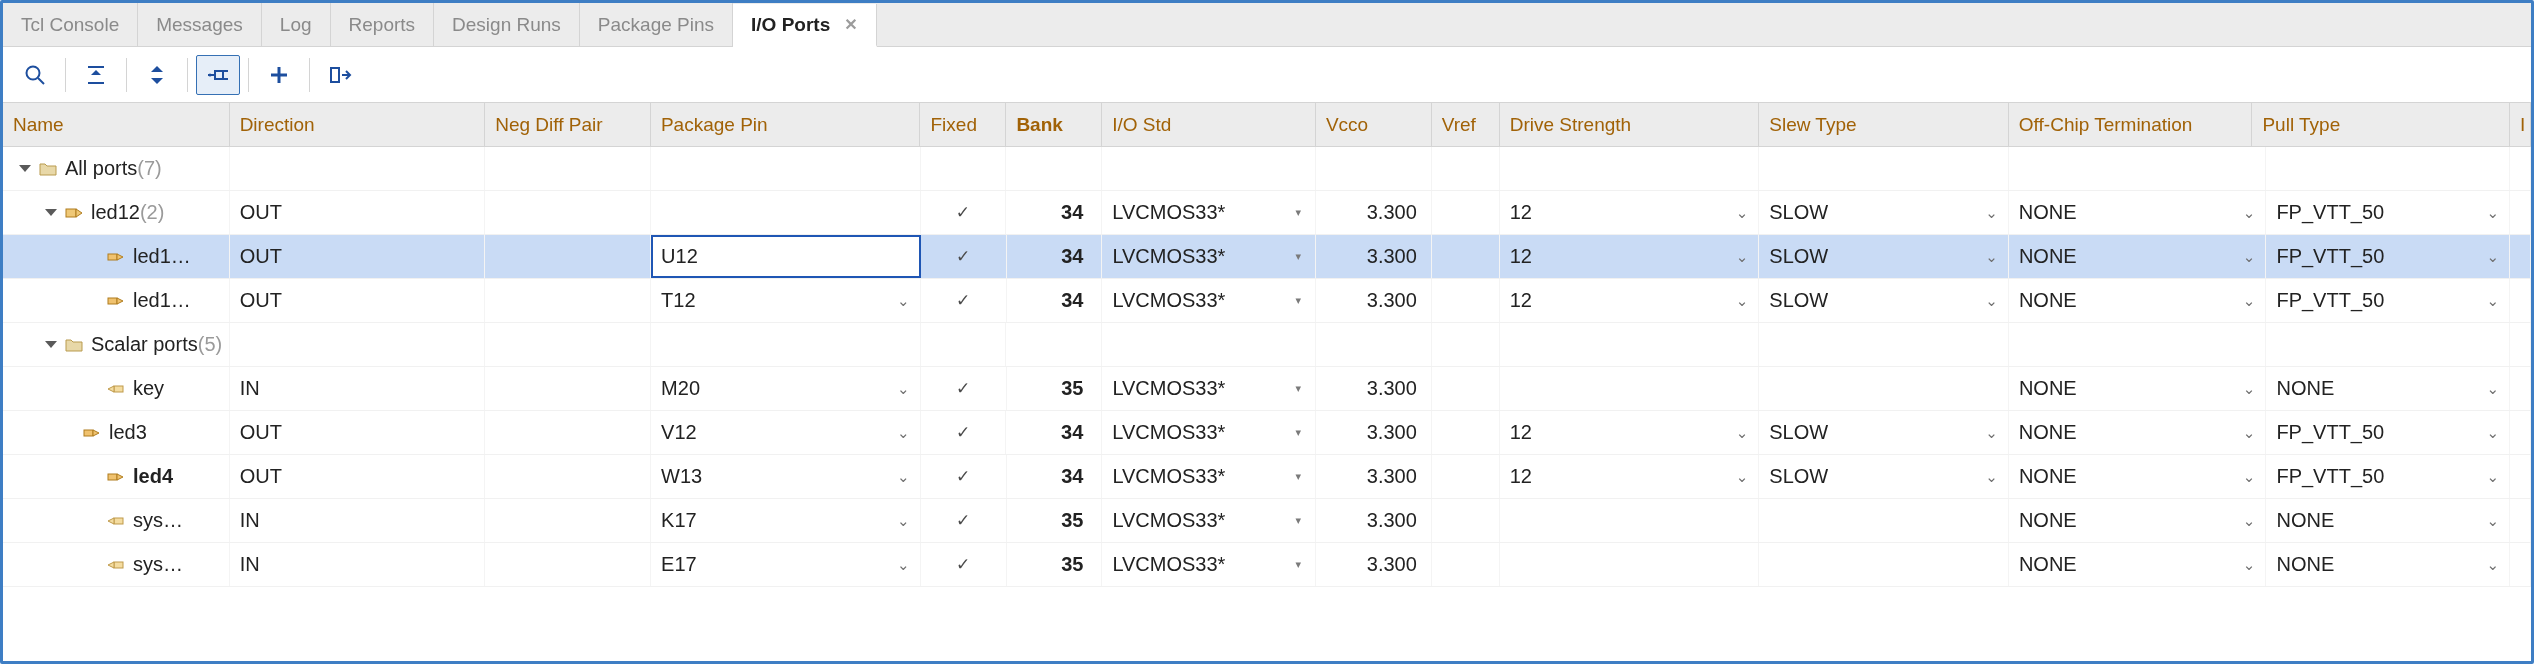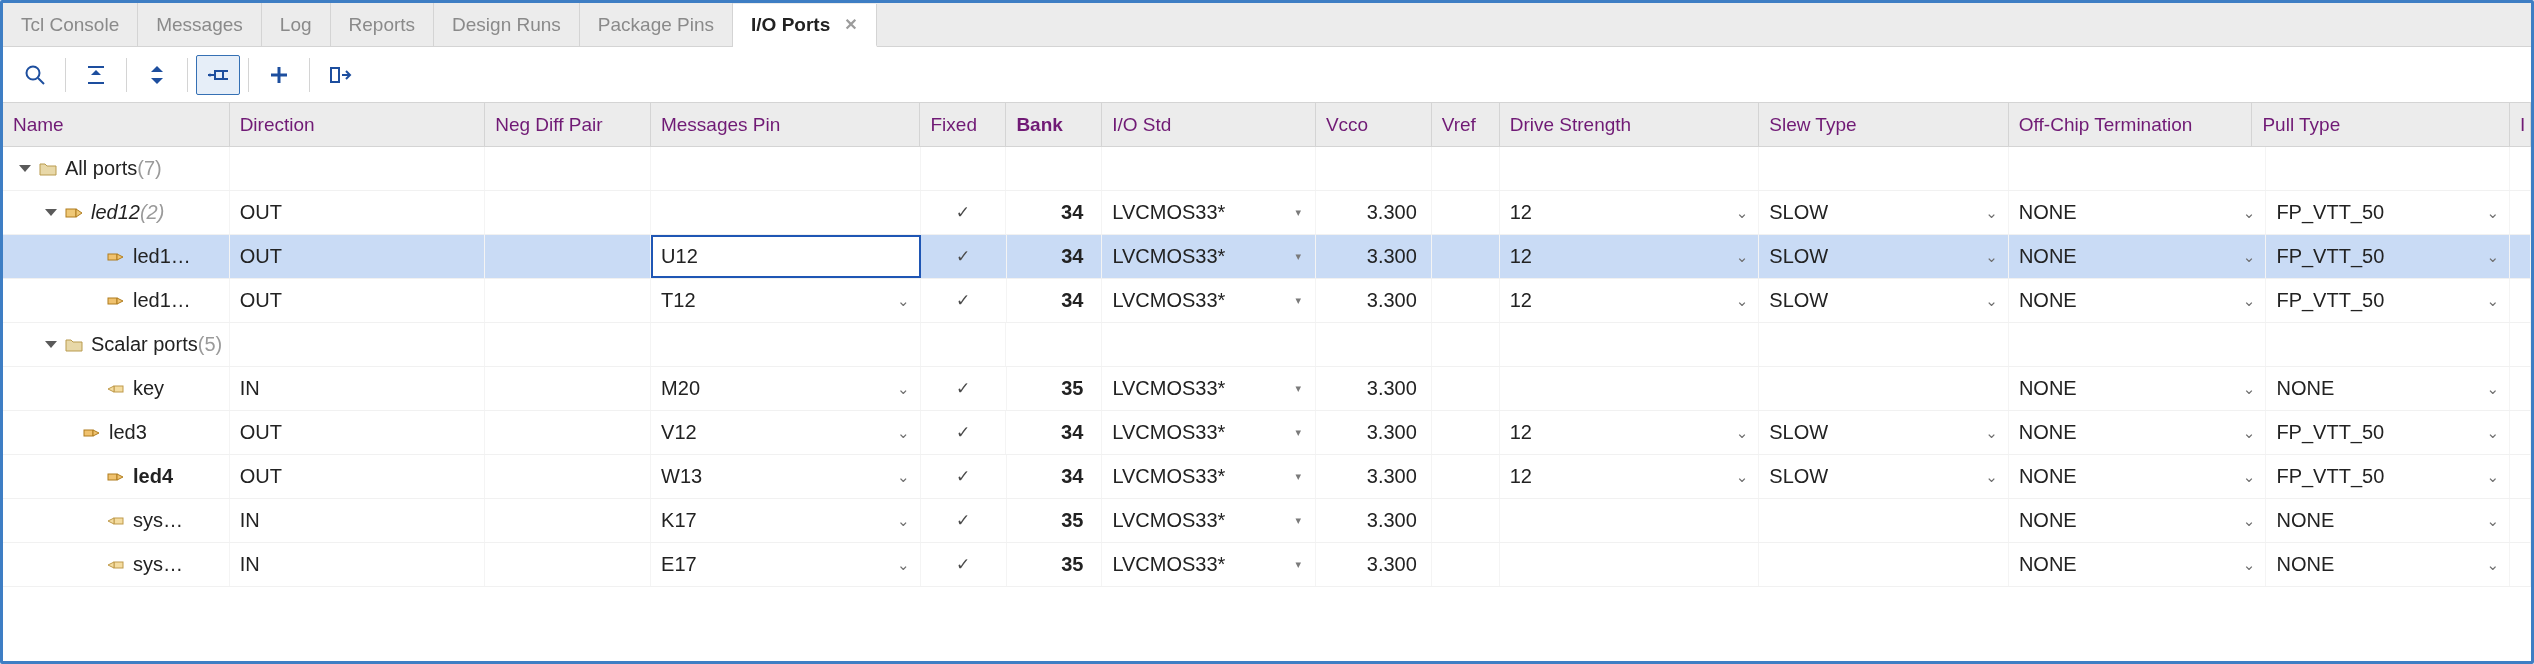--- a/index.html
+++ b/index.html
@@ -9,21 +9,21 @@
 .tabbar { display: flex; align-items: stretch; height: 44px; background: #ececec; border-bottom: 1px solid #d4d4d4; }
 .tab { display: flex; align-items: center; padding: 0 18px; border-right: 1px solid #d4d4d4; color: #8a8a8a; font-size: 19px; cursor: pointer; }
 .tab.active { background: #fff; color: #222; font-weight: bold; border-bottom: 2px solid #fff; position: relative; top: 1px; }
 .tab-close { margin-left: 14px; color: #9c9c9c; font-size: 16px; }
 
 .toolbar { display: flex; align-items: center; height: 56px; padding: 0 10px; gap: 2px; border-bottom: 1px solid #d4d4d4; }
 .tbtn { width: 44px; height: 40px; display:flex; align-items:center; justify-content:center; cursor:pointer; border:1px solid transparent; border-radius:2px; }
 .tbtn.pressed { border:1px solid #3570b4; background:#e6eef8; }
 .tsep { width:1px; height:34px; background:#d4d4d4; margin:0 6px; }
 
-.header-row { display:flex; align-items:center; height:44px; background:#ececec; border-bottom:1px solid #d4d4d4; color:#701a75; font-size:19px; }
+.header-row { display:flex; align-items:center; height:44px; background:#ececec; border-bottom:1px solid #d4d4d4; color:#a16207; font-size:19px; }
 .cell { display:flex; align-items:center; height:100%; padding:0 10px; border-right:1px solid #f4f4f4; overflow:hidden; white-space:nowrap; text-overflow:ellipsis; }
 .header-row .cell { border-right:1px solid #d4d4d4; }
 
 .row { display:flex; align-items:center; height:44px; border-bottom:1px solid #f1f1f1; }
 .row.sel { background:#c9dbf5; }
 .row.sel .pkgcell { background:#fff; border:2px solid #1f56b4; padding:14px 8px; }
 
 .c-name { width:227px; }
 .c-dir  { width:256px; }
 .c-neg  { width:166px; }
@@ -110,21 +110,21 @@
         <rect x="3" y="4" width="8" height="14" fill="none" stroke="#1d4e9e" stroke-width="2"></rect>
         <path d="M14 11 L21 11 M18 7 L22 11 L18 15" fill="none" stroke="#1d4e9e" stroke-width="2"></path>
       </svg>
   </div>
 </div>
 
 <div class="header-row">
   <div class="cell c-name">Name</div>
   <div class="cell c-dir">Direction</div>
   <div class="cell c-neg">Neg Diff Pair</div>
-  <div class="cell c-pkg">Messages Pin</div>
+  <div class="cell c-pkg">Package Pin</div>
   <div class="cell c-fix" style="justify-content:flex-start">Fixed</div>
   <div class="cell c-bank" style="justify-content:flex-start">Bank</div>
   <div class="cell c-io">I/O Std</div>
   <div class="cell c-vcco" style="justify-content:flex-start">Vcco</div>
   <div class="cell c-vref">Vref</div>
   <div class="cell c-drv">Drive Strength</div>
   <div class="cell c-slew">Slew Type</div>
   <div class="cell c-off">Off-Chip Termination</div>
   <div class="cell c-pull">Pull Type</div>
   <div class="cell" style="flex:1">I</div>
@@ -150,21 +150,21 @@
       <div class="cell c-io"></div>
       <div class="cell c-vcco"></div>
       <div class="cell c-vref"></div>
       <div class="cell c-drv"></div>
       <div class="cell c-slew"></div>
       <div class="cell c-pull"></div>
       <div class="cell c-off"></div>
       <div class="cell" style="flex: 1 1 0%;"></div>
     </div>
     <div class="row">
-      <div class="cell c-name" style="padding-left: 42px; font-style: italic;">
+      <div class="cell c-name" style="padding-left: 42px;">
         <span class="tri"></span>
         <span class="bus">
           <svg width="18" height="14" viewBox="0 0 18 14">
             <rect x="1" y="3" width="10" height="8" fill="#efc877" stroke="#b07d1f"></rect>
             <path d="M11 3 L17 7 L11 11 Z" fill="#efc877" stroke="#b07d1f"></path>
           </svg>
         </span>
         <span>led12 </span>
         <span class="count">(2)</span>
       </div>

